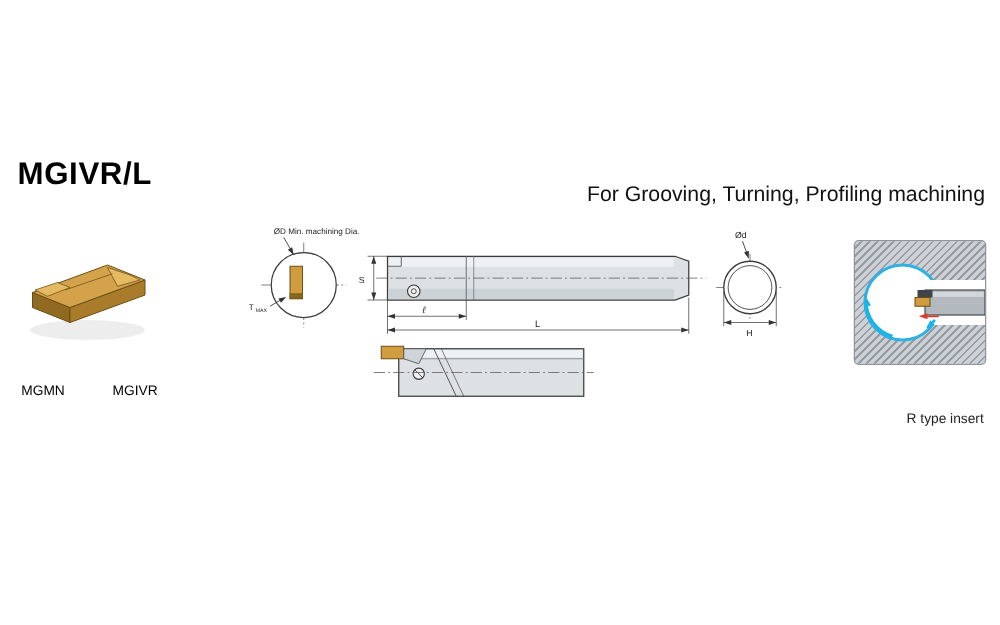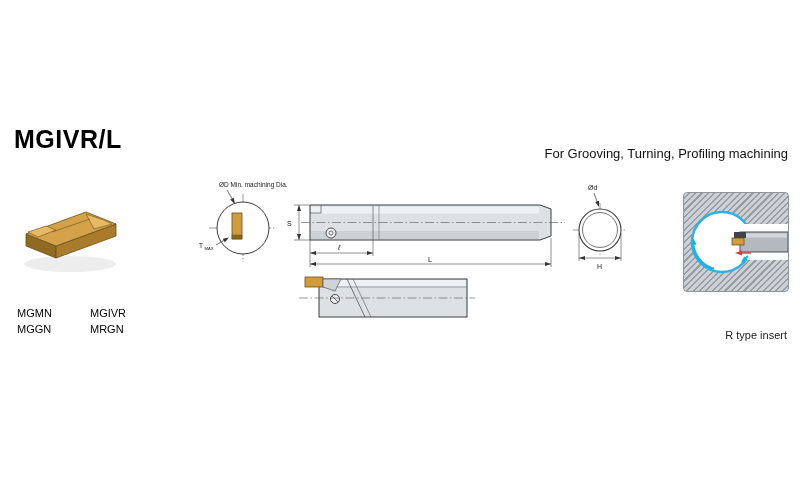--- a/index.html
+++ b/index.html
@@ -1,20 +1,20 @@
 <!DOCTYPE html>
 <html><head>
 <meta charset="utf-8">
 <style>
   html,body{margin:0;padding:0;background:#ffffff;}
   .page{position:relative;width:800px;height:500px;background:#ffffff;
         font-family:"Liberation Sans",sans-serif;overflow:hidden;color:#000;}
   .title{position:absolute;left:14px;top:125px;font-size:25px;font-weight:bold;
          letter-spacing:.5px;}
-  .tagline{position:absolute;right:12px;top:146px;font-size:13px;color:#111;}
+  .tagline{position:absolute;right:12px;top:146px;font-size:17px;color:#111;}
   .insert-photo{position:absolute;left:12px;top:196px;width:120px;height:84px;}
   .grades{position:absolute;left:17px;top:305px;font-size:11px;font-weight:normal;
           line-height:16px;}
   .grades .row{display:flex;}
   .grades .cell{display:inline-block;width:73px;}
   .central{position:absolute;left:185px;top:175px;width:470px;height:160px;}
   .app-pic{position:absolute;left:683px;top:192px;width:106px;height:100px;
            border:1px solid #8f959b;border-radius:4px;box-sizing:border-box;
            background:repeating-linear-gradient(135deg,#cdd1d6 0 3px,#969ca3 3px 4.5px);}
   .app-pic svg{position:absolute;left:0;top:0;}
@@ -40,24 +40,20 @@
 
     <polygon points="16,36 34,30 44,34 26,41" fill="#e5ba62" stroke="#6b4f16" stroke-width="0.6"></polygon>
     <polygon points="74,18 92,24 100,28 82,33" fill="#e5ba62" stroke="#6b4f16" stroke-width="0.6"></polygon>
     <line x1="40" y1="36" x2="78" y2="23" stroke="#6b4f16" stroke-width="0.6"></line>
   </svg>
 
   <div class="grades">
     <div class="row">
       <span class="cell">MGMN</span>
       <span class="cell">MGIVR</span>
-    </div>
-    <div class="row">
-      <span class="cell">MGGN</span>
-      <span class="cell">MRGN</span>
     </div>
   </div>
 
   <svg class="central" viewBox="0 0 470 160">
 
     <g>
       <line x1="24" y1="53" x2="92" y2="53" stroke="#555" stroke-width="0.6" stroke-dasharray="8 2 1.5 2"></line>
       <line x1="58" y1="19" x2="58" y2="87" stroke="#555" stroke-width="0.6" stroke-dasharray="8 2 1.5 2"></line>
       <circle cx="58" cy="53" r="26" fill="#ffffff" stroke="#3c3c3c" stroke-width="1"></circle>
       <rect x="47" y="38" width="10" height="26" fill="#d09c3e" stroke="#6b4f16" stroke-width="0.8"></rect>

